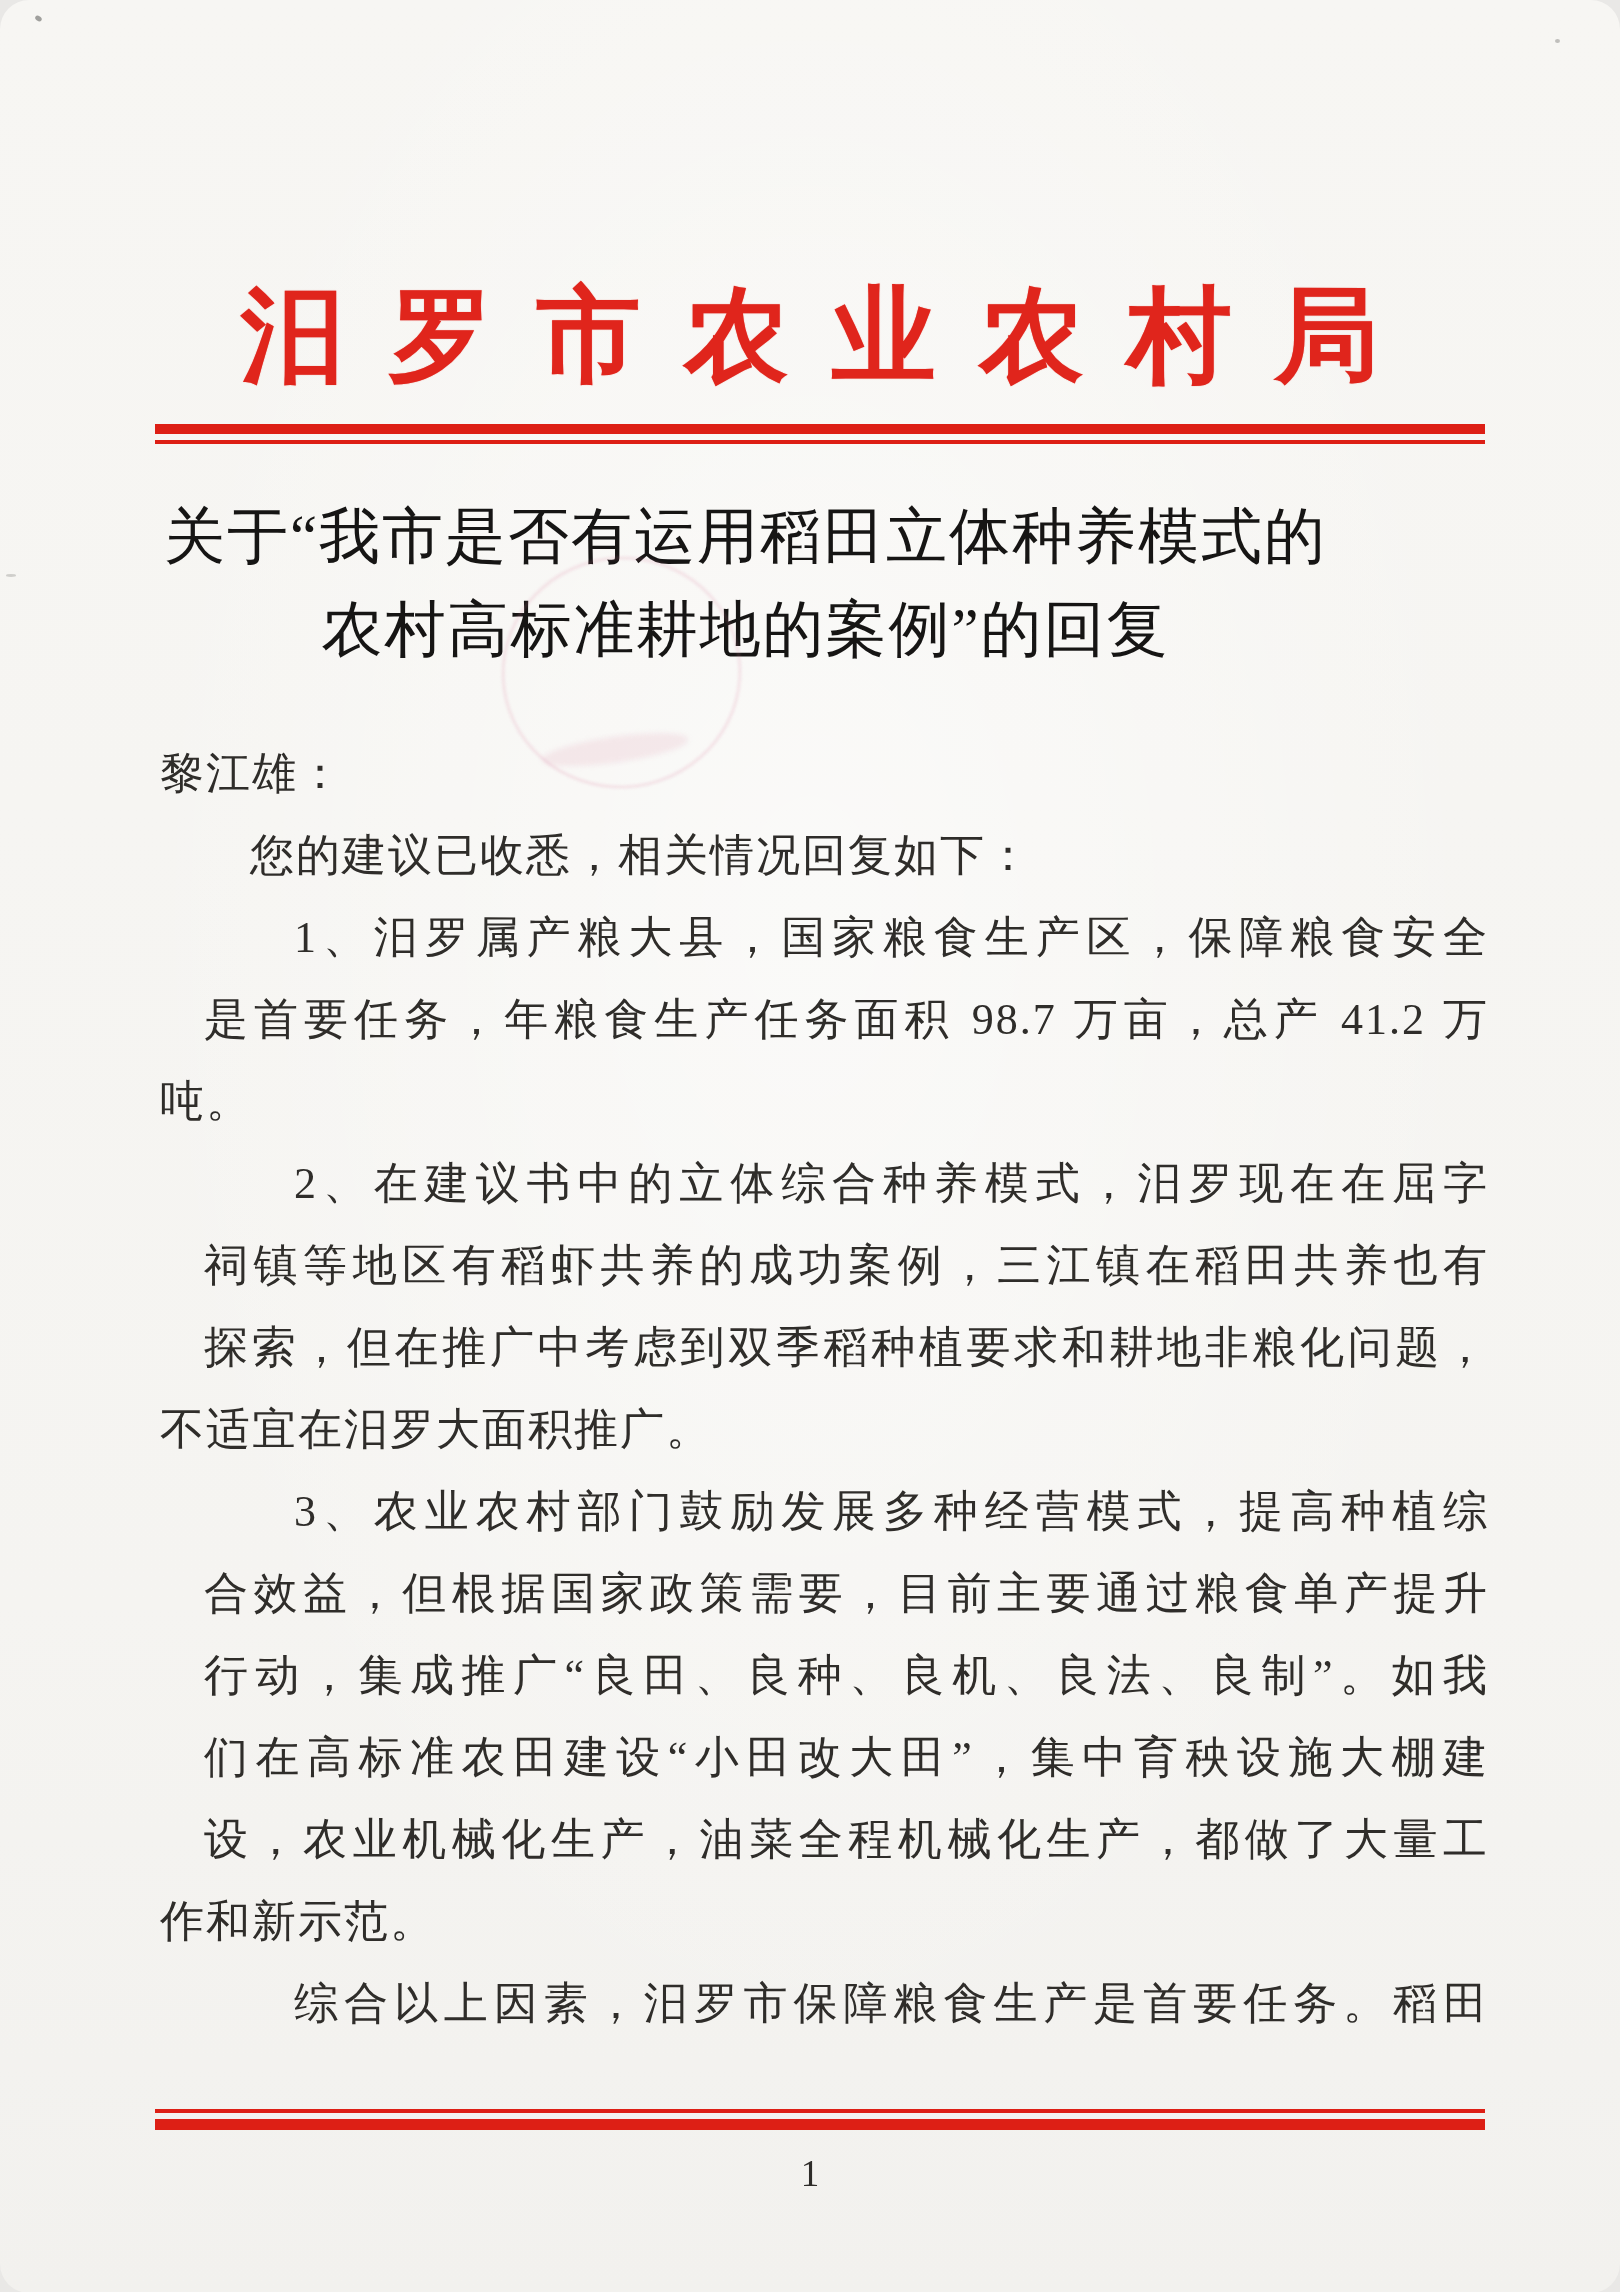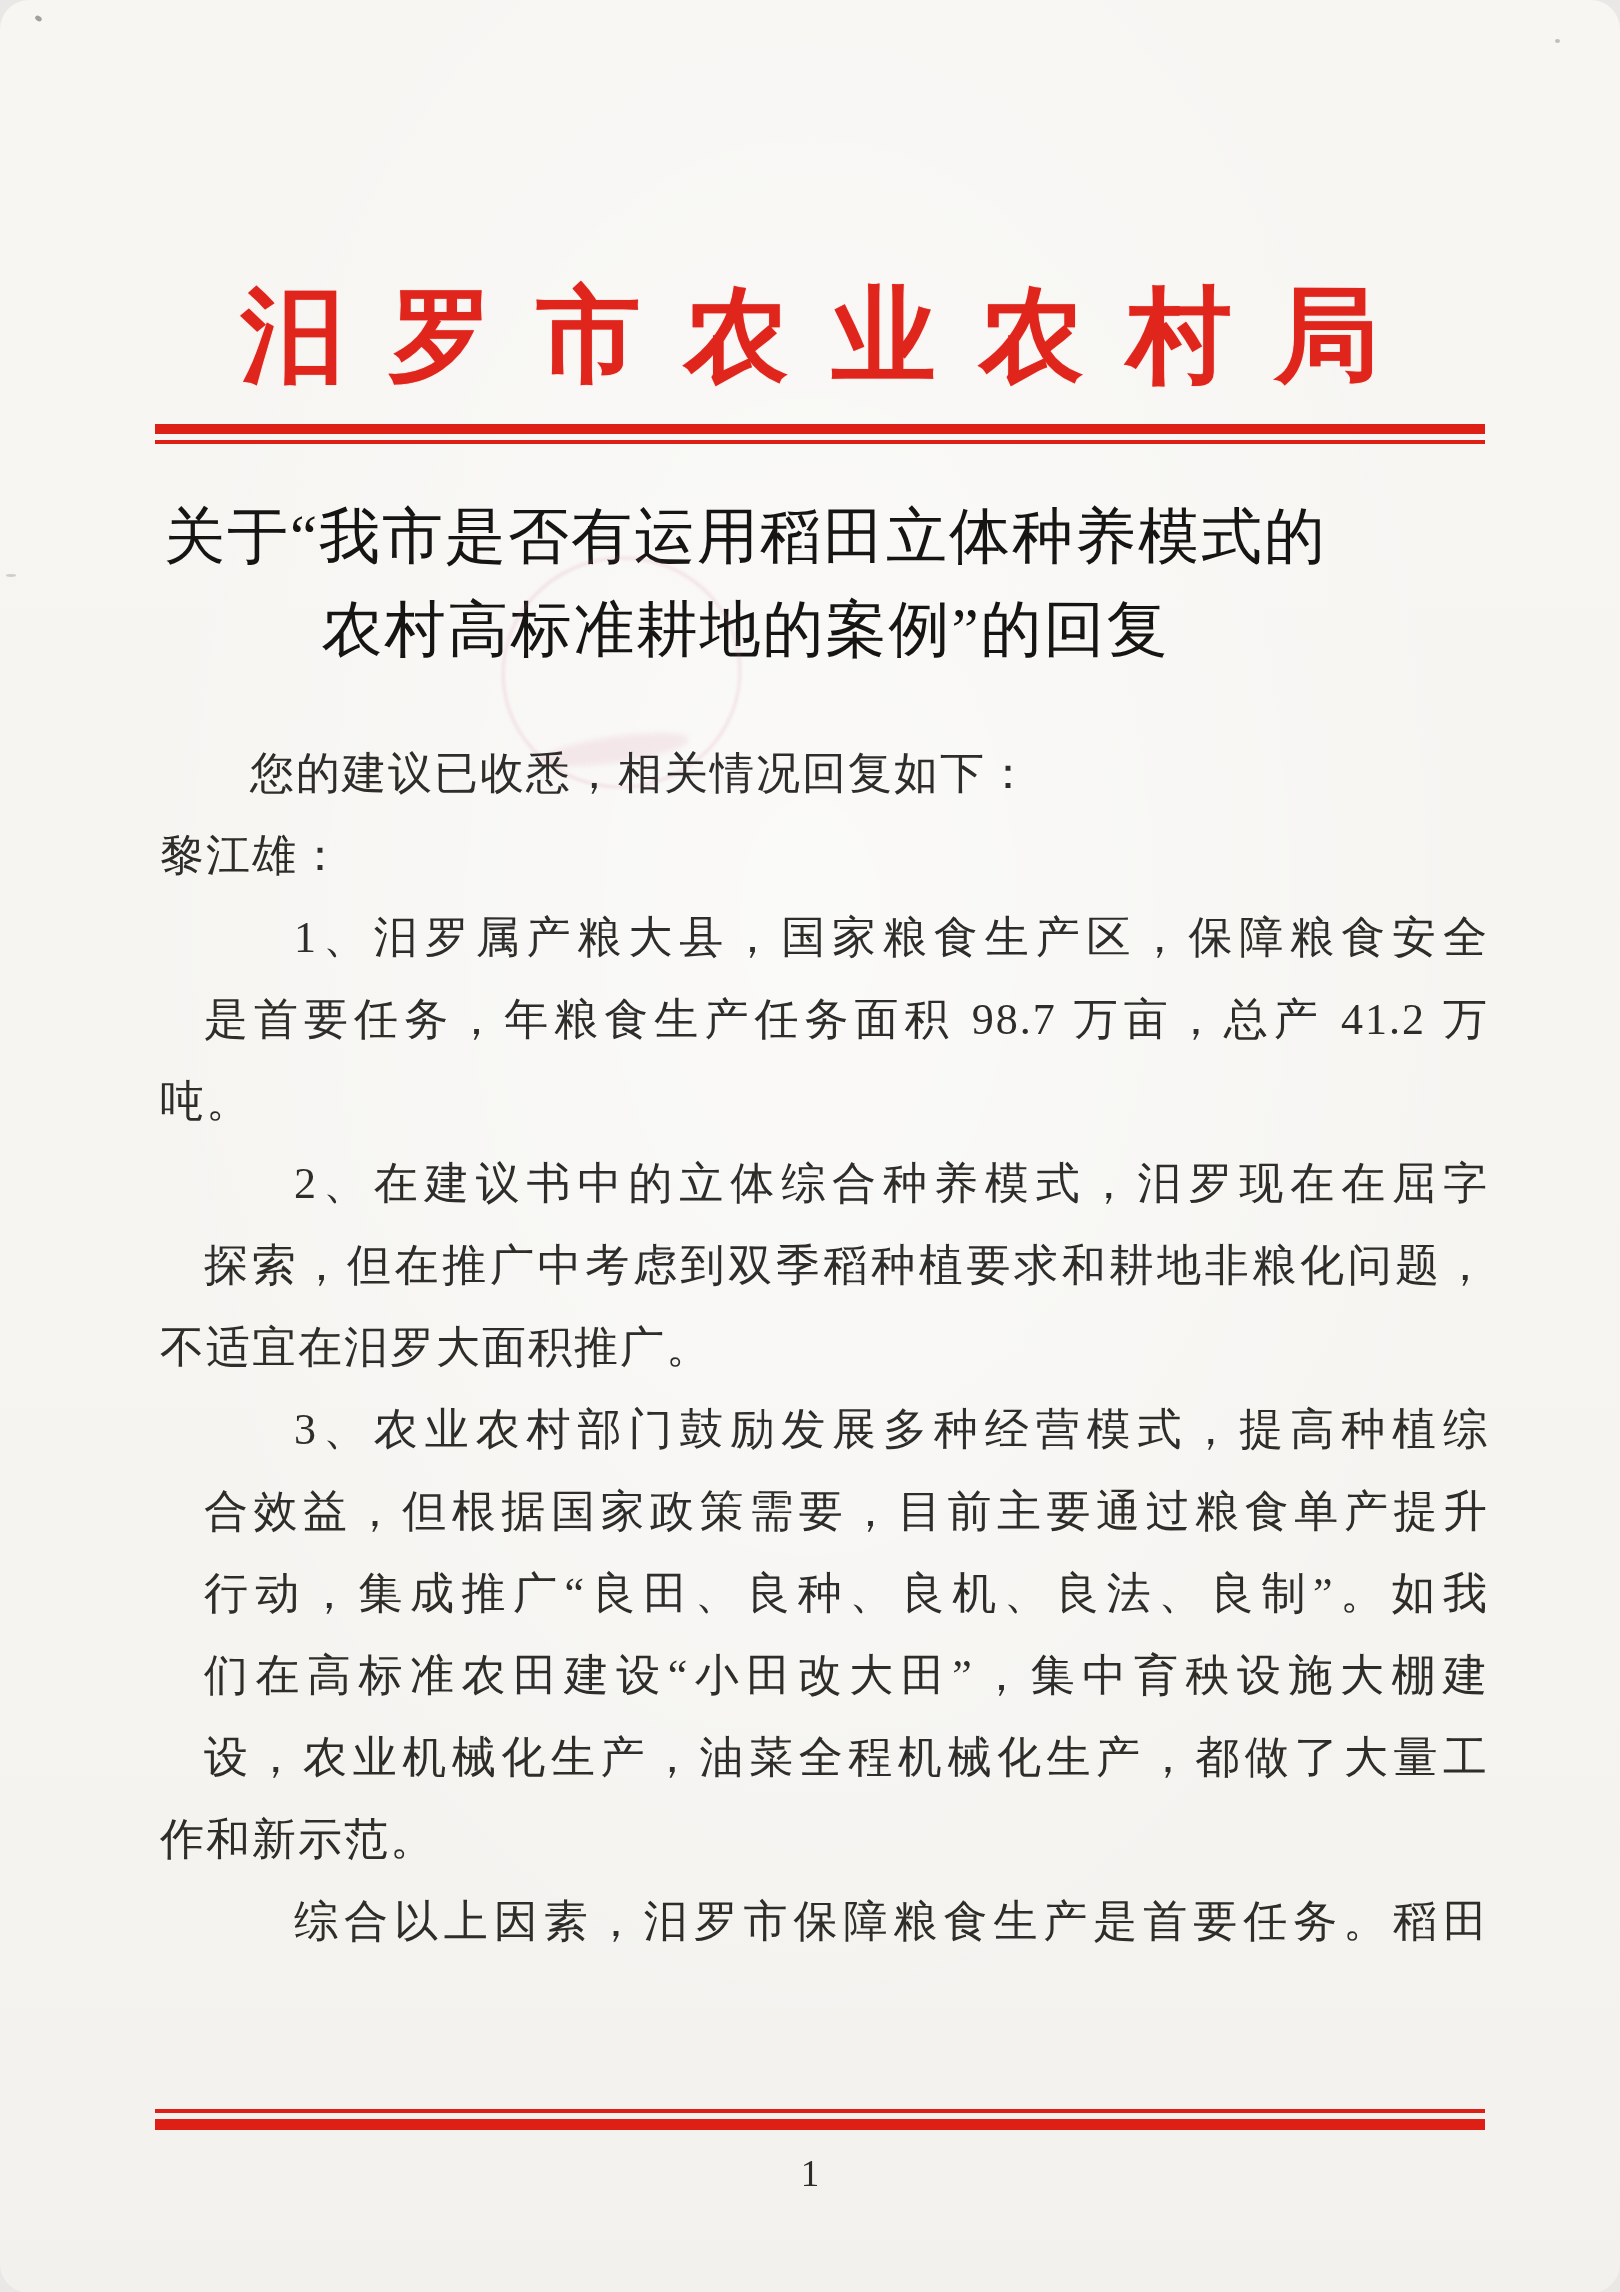--- a/index.html
+++ b/index.html
@@ -114,26 +114,27 @@
   <div class="rule top-thin"></div>
 
   <div class="doc-title">
     <div>关于“我市是否有运用稻田立体种养模式的</div>
     <div>农村高标准耕地的案例”的回复</div>
   </div>
 
   <div class="stamp-bleed"></div>
 
   <div class="body-text">
+    <div class="line">黎江雄：</div>
     <div class="line indent">您的建议已收悉，相关情况回复如下：</div>
-    <div class="line">黎江雄：</div>
     <div class="line indent justify">1、汨罗属产粮大县，国家粮食生产区，保障粮食安全</div>
     <div class="line justify">是首要任务，年粮食生产任务面积 98.7 万亩，总产 41.2 万</div>
     <div class="line">吨。</div>
     <div class="line indent justify">2、在建议书中的立体综合种养模式，汨罗现在在屈字</div>
+    <div class="line justify">祠镇等地区有稻虾共养的成功案例，三江镇在稻田共养也有</div>
     <div class="line justify">探索，但在推广中考虑到双季稻种植要求和耕地非粮化问题，</div>
     <div class="line">不适宜在汨罗大面积推广。</div>
     <div class="line indent justify">3、农业农村部门鼓励发展多种经营模式，提高种植综</div>
     <div class="line justify">合效益，但根据国家政策需要，目前主要通过粮食单产提升</div>
     <div class="line justify">行动，集成推广“良田、良种、良机、良法、良制”。如我</div>
     <div class="line justify">们在高标准农田建设“小田改大田”，集中育秧设施大棚建</div>
     <div class="line justify">设，农业机械化生产，油菜全程机械化生产，都做了大量工</div>
     <div class="line">作和新示范。</div>
     <div class="line indent justify">综合以上因素，汨罗市保障粮食生产是首要任务。稻田</div>
   </div>

